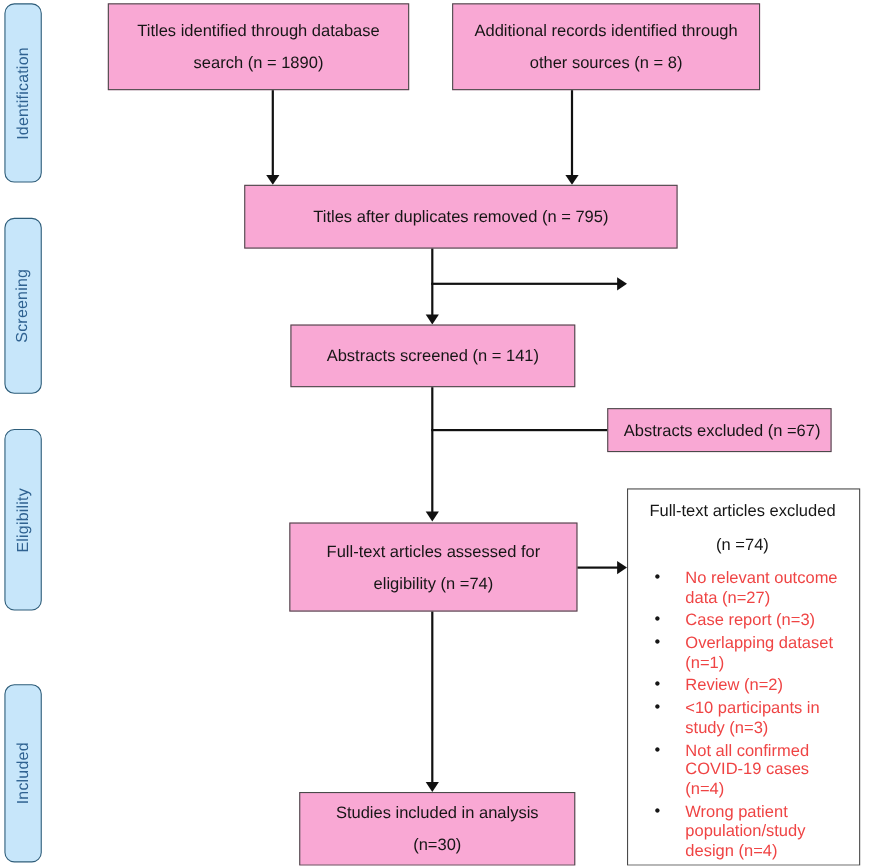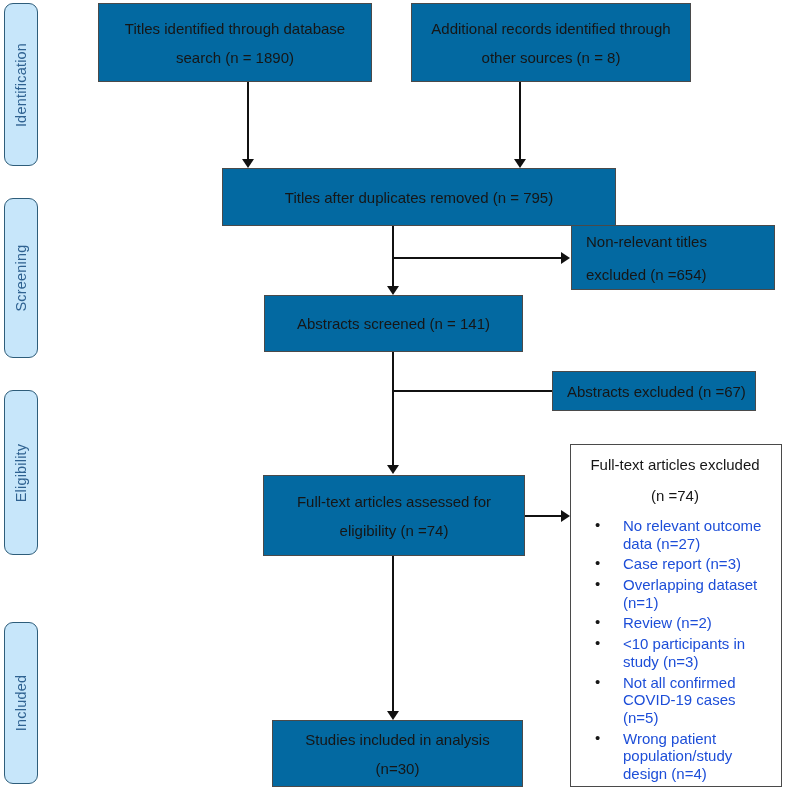--- a/index.html
+++ b/index.html
@@ -37,21 +37,21 @@
     letter-spacing: 0.2px;
     white-space: nowrap;
     transform: rotate(-90deg);
     transform-origin: center center;
   }
 
   
   .box {
     position: absolute;
     box-sizing: border-box;
-    background: #0369a1;
+    background: #f9a8d4;
     border: 1.4px solid #4a4a4a;
     display: flex;
     flex-direction: column;
     justify-content: center;
   }
   .box.center {
     align-items: center;
     text-align: center;
   }
   .box.leftal {
@@ -85,21 +85,21 @@
   .excl-head .hline { margin: 0 0 16px 0; }
   .excl-head .hline:last-child { margin-bottom: 14px; }
   ul.excl-list {
     list-style: none;
     margin: 0;
     padding: 0 0 0 4px;
   }
   ul.excl-list li {
     position: relative;
     font-size: 15px;
-    color: #1d4ed8;
+    color: #ef4444;
     line-height: 1.18;
     padding-left: 42px;
     margin-bottom: 3px;
   }
   ul.excl-list li::before {
     content: "\2022";
     position: absolute;
     left: 14px;
     top: -1px;
     font-size: 15px;
@@ -172,24 +172,20 @@
   <div class="box center" style="left:222px; top:168px; width:394px; height:58px;">
     <div class="line">Titles after duplicates removed (n = 795)</div>
   </div>
 
   <div class="vline" style="left:392px; top:226px; height:61px;"></div>
   <div class="arrow-down" style="left:387px; top:286px;"></div>
 
   <div class="hline-conn" style="left:392px; top:257px; width:170px;"></div>
   <div class="arrow-right" style="left:561px; top:252px;"></div>
 
-  <div class="box leftal" style="left:571px; top:225px; width:204px; height:65px;">
-    <div class="line">Non-relevant titles</div>
-    <div class="line">excluded (n =654)</div>
-  </div>
 
   <div class="box center" style="left:264px; top:295px; width:259px; height:57px;">
     <div class="line">Abstracts screened (n = 141)</div>
   </div>
 
   <div class="vline" style="left:392px; top:352px; height:114px;"></div>
   <div class="arrow-down" style="left:387px; top:465px;"></div>
 
   <div class="hline-conn" style="left:392px; top:390px; width:170px;"></div>
   <div class="arrow-right" style="left:561px; top:385px;"></div>
@@ -218,18 +214,18 @@
     <div class="excl-head">
       <div class="hline">Full-text articles excluded</div>
       <div class="hline">(n =74)</div>
     </div>
     <ul class="excl-list">
       <li>No relevant outcome data (n=27)</li>
       <li>Case report (n=3)</li>
       <li>Overlapping dataset (n=1)</li>
       <li>Review (n=2)</li>
       <li>&lt;10 participants in study (n=3)</li>
-      <li>Not all confirmed COVID-19 cases (n=5)</li>
+      <li>Not all confirmed COVID-19 cases (n=4)</li>
       <li>Wrong patient population/study design (n=4)</li>
     </ul>
   </div>
 
 </div>
 
 </body></html>

